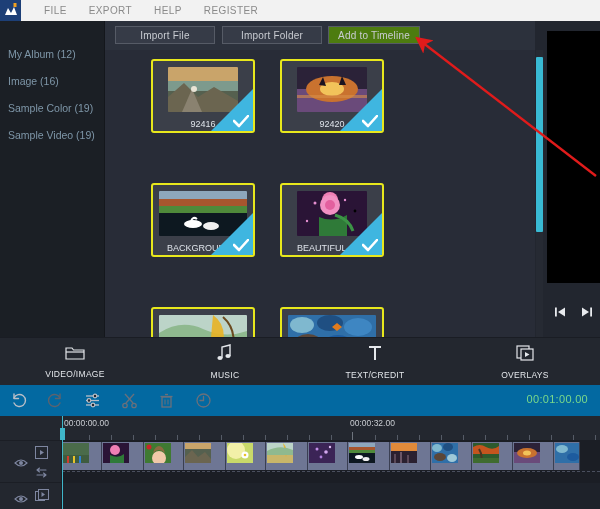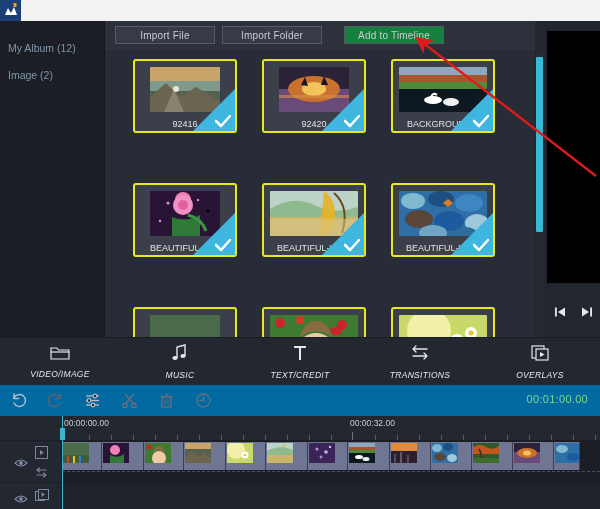--- a/index.html
+++ b/index.html
@@ -41,39 +41,39 @@
   }
   .btn {
     position: absolute; top: 5px; height: 18px;
     background: #363b47; border: 1px solid #565b66;
     color: #c9ccd2; font-size: 10px;
     display: flex; align-items: center; justify-content: center;
     cursor: pointer; letter-spacing: .2px;
   }
   #btn-import-file { left: 10px; width: 100px; }
   #btn-import-folder { left: 117px; width: 100px; }
-  #btn-add-timeline { left: 239px; width: 100px; background: #15803d; }
+  #btn-add-timeline { left: 223px; width: 92px; background: #4d7c0f; }
 
   
   .sidebar {
     position: absolute; left: 0; top: 0; width: 105px; height: 316px;
     background: #1b1f25; border-right: 1px solid #14171c;
   }
   .side-item {
     font-size: 10.5px; color: #7e96a8; padding: 0 0 0 8px;
     height: 27px; line-height: 27px; cursor: pointer; white-space: nowrap;
   }
-  .side-item:first-child { margin-top: 14px; }
+  .side-item:first-child { margin-top: 20px; }
 
   
   .gridwrap {
     position: absolute; left: 105px; top: 29px; width: 430px; height: 287px;
     background: #282c37; overflow: hidden;
   }
-  .grid { position: relative; padding: 9px 0 0 28px; }
+  .grid { position: relative; padding: 9px 0 0 28px; margin-left: 18px; }
   .cell {
     position: relative; float: left; width: 104px; height: 74px;
     margin: 0 25px 50px 0;
     background: #3b3f49; border: 2px solid #e8e81c; border-radius: 3px;
     overflow: hidden; cursor: pointer;
   }
   .cell .thumb {
     position: absolute; left: 50%; top: 6px; transform: translateX(-50%);
     width: 70px; height: 45px; overflow: hidden; border-radius: 1px;
   }
@@ -122,21 +122,21 @@
   
   .bottombar {
     position: absolute; left: 0; top: 337px; width: 600px; height: 48px;
     background: #23272f; border-top: 1px solid #1a1d24;
     display: flex; align-items: center;
   }
   .tool {
     flex: 1; display: flex; flex-direction: column; align-items: center;
     justify-content: center; gap: 4px; cursor: pointer; height: 100%;
   }
-  .tool .tlabel { font-size: 8.5px; color: #e4e7eb; letter-spacing: .3px; font-style: italic; }
+  .tool .tlabel { font-size: 8.5px; color: #e4e7eb; letter-spacing: .3px; }
 
   
   .edittoolbar {
     position: absolute; left: 0; top: 385px; width: 600px; height: 31px;
     background: #0369a1;
     display: flex; align-items: center;
   }
   .etool {
     width: 37px; height: 31px; display: flex; align-items: center;
     justify-content: center; cursor: pointer;
@@ -213,27 +213,35 @@
 
   <div class="menubar">
     <div class="logo">
       <svg width="16" height="16" viewBox="0 0 16 16">
         <rect x="0" y="0" width="16" height="16" fill="#ffffff"></rect>
         <rect x="0" y="0" width="16" height="16" fill="#1d3f77"></rect>
         <path d="M2 12 L5 5 L8 10 L11 4 L14 12 Z" fill="#ffffff"></path>
         <rect x="10.5" y="0" width="3" height="4" fill="#f0a020"></rect>
       </svg>
     </div>
+    <div class="menu-items">
+      <div class="menu-item">FILE</div>
+      <div class="menu-item">EXPORT</div>
+      <div class="menu-item">HELP</div>
+      <div class="menu-item">REGISTER</div>
+    </div>
   </div>
 
   <div class="workarea">
 
     <div class="sidebar">
       <div class="side-item">My Album (12)</div>
-      <div class="side-item">Image (2)</div>
+      <div class="side-item">Image (16)</div>
+      <div class="side-item">Sample Color (19)</div>
+      <div class="side-item">Sample Video (19)</div>
     </div>
 
     <div class="importbar">
       <div class="btn" id="btn-import-file">Import File</div>
       <div class="btn" id="btn-import-folder">Import Folder</div>
       <div class="btn" id="btn-add-timeline">Add to Timeline</div>
     </div>
 
     <div class="gridwrap">
       <div class="grid">
@@ -458,29 +466,20 @@
       <span class="tlabel">MUSIC</span>
     </div>
     <div class="tool">
       <span>
         <svg width="18" height="18" viewBox="0 0 18 18">
           <rect x="3" y="2" width="12" height="2" fill="#e4e7eb"></rect>
           <rect x="8" y="2" width="2" height="14" fill="#e4e7eb"></rect>
         </svg>
       </span>
       <span class="tlabel">TEXT/CREDIT</span>
-    </div>
-    <div class="tool">
-      <span>
-        <svg width="20" height="18" viewBox="0 0 20 18">
-          <path d="M17 5 H3 M6 2 L3 5 L6 8" fill="none" stroke="#e4e7eb" stroke-width="1.3" stroke-linecap="round" stroke-linejoin="round"></path>
-          <path d="M3 12 H17 M14 9 L17 12 L14 15" fill="none" stroke="#e4e7eb" stroke-width="1.3" stroke-linecap="round" stroke-linejoin="round"></path>
-        </svg>
-      </span>
-      <span class="tlabel">TRANSITIONS</span>
     </div>
     <div class="tool">
       <span>
         <svg width="18" height="18" viewBox="0 0 18 18">
           <rect x="1" y="2" width="12" height="12" fill="none" stroke="#e4e7eb" stroke-width="1.2"></rect>
           <rect x="5" y="5" width="12" height="11" fill="#23272f" stroke="#e4e7eb" stroke-width="1.2"></rect>
           <path d="M9 8 L13.5 10.5 L9 13 Z" fill="#e4e7eb"></path>
         </svg>
       </span>
       <span class="tlabel">OVERLAYS</span>

